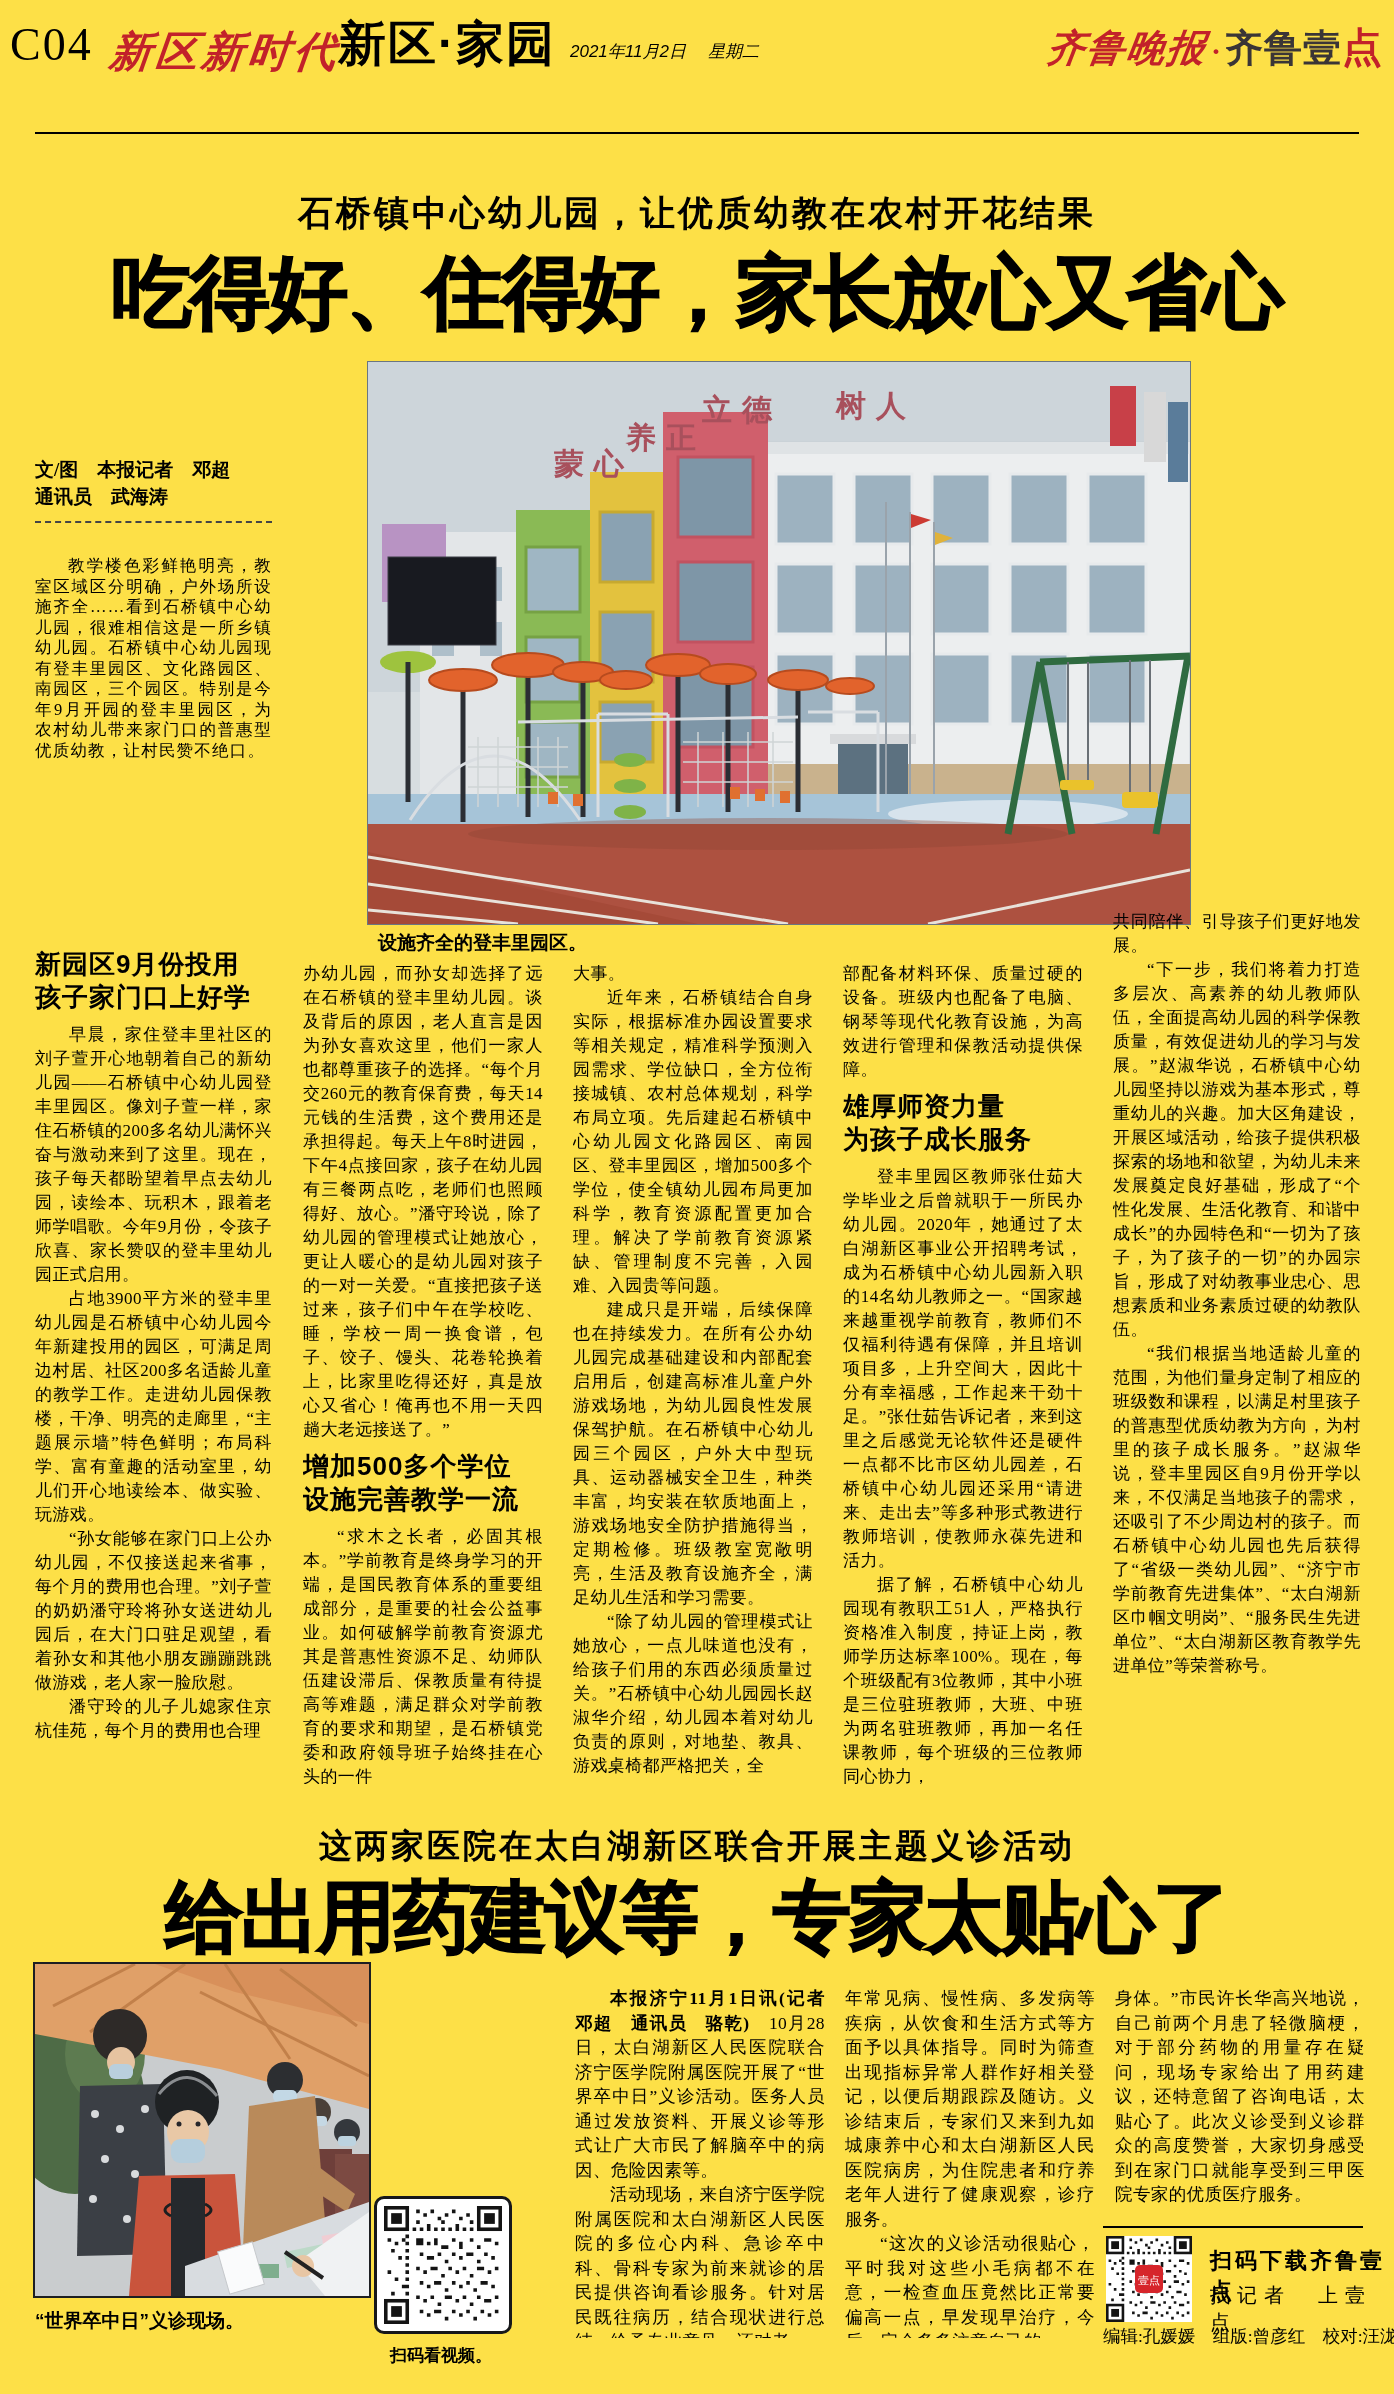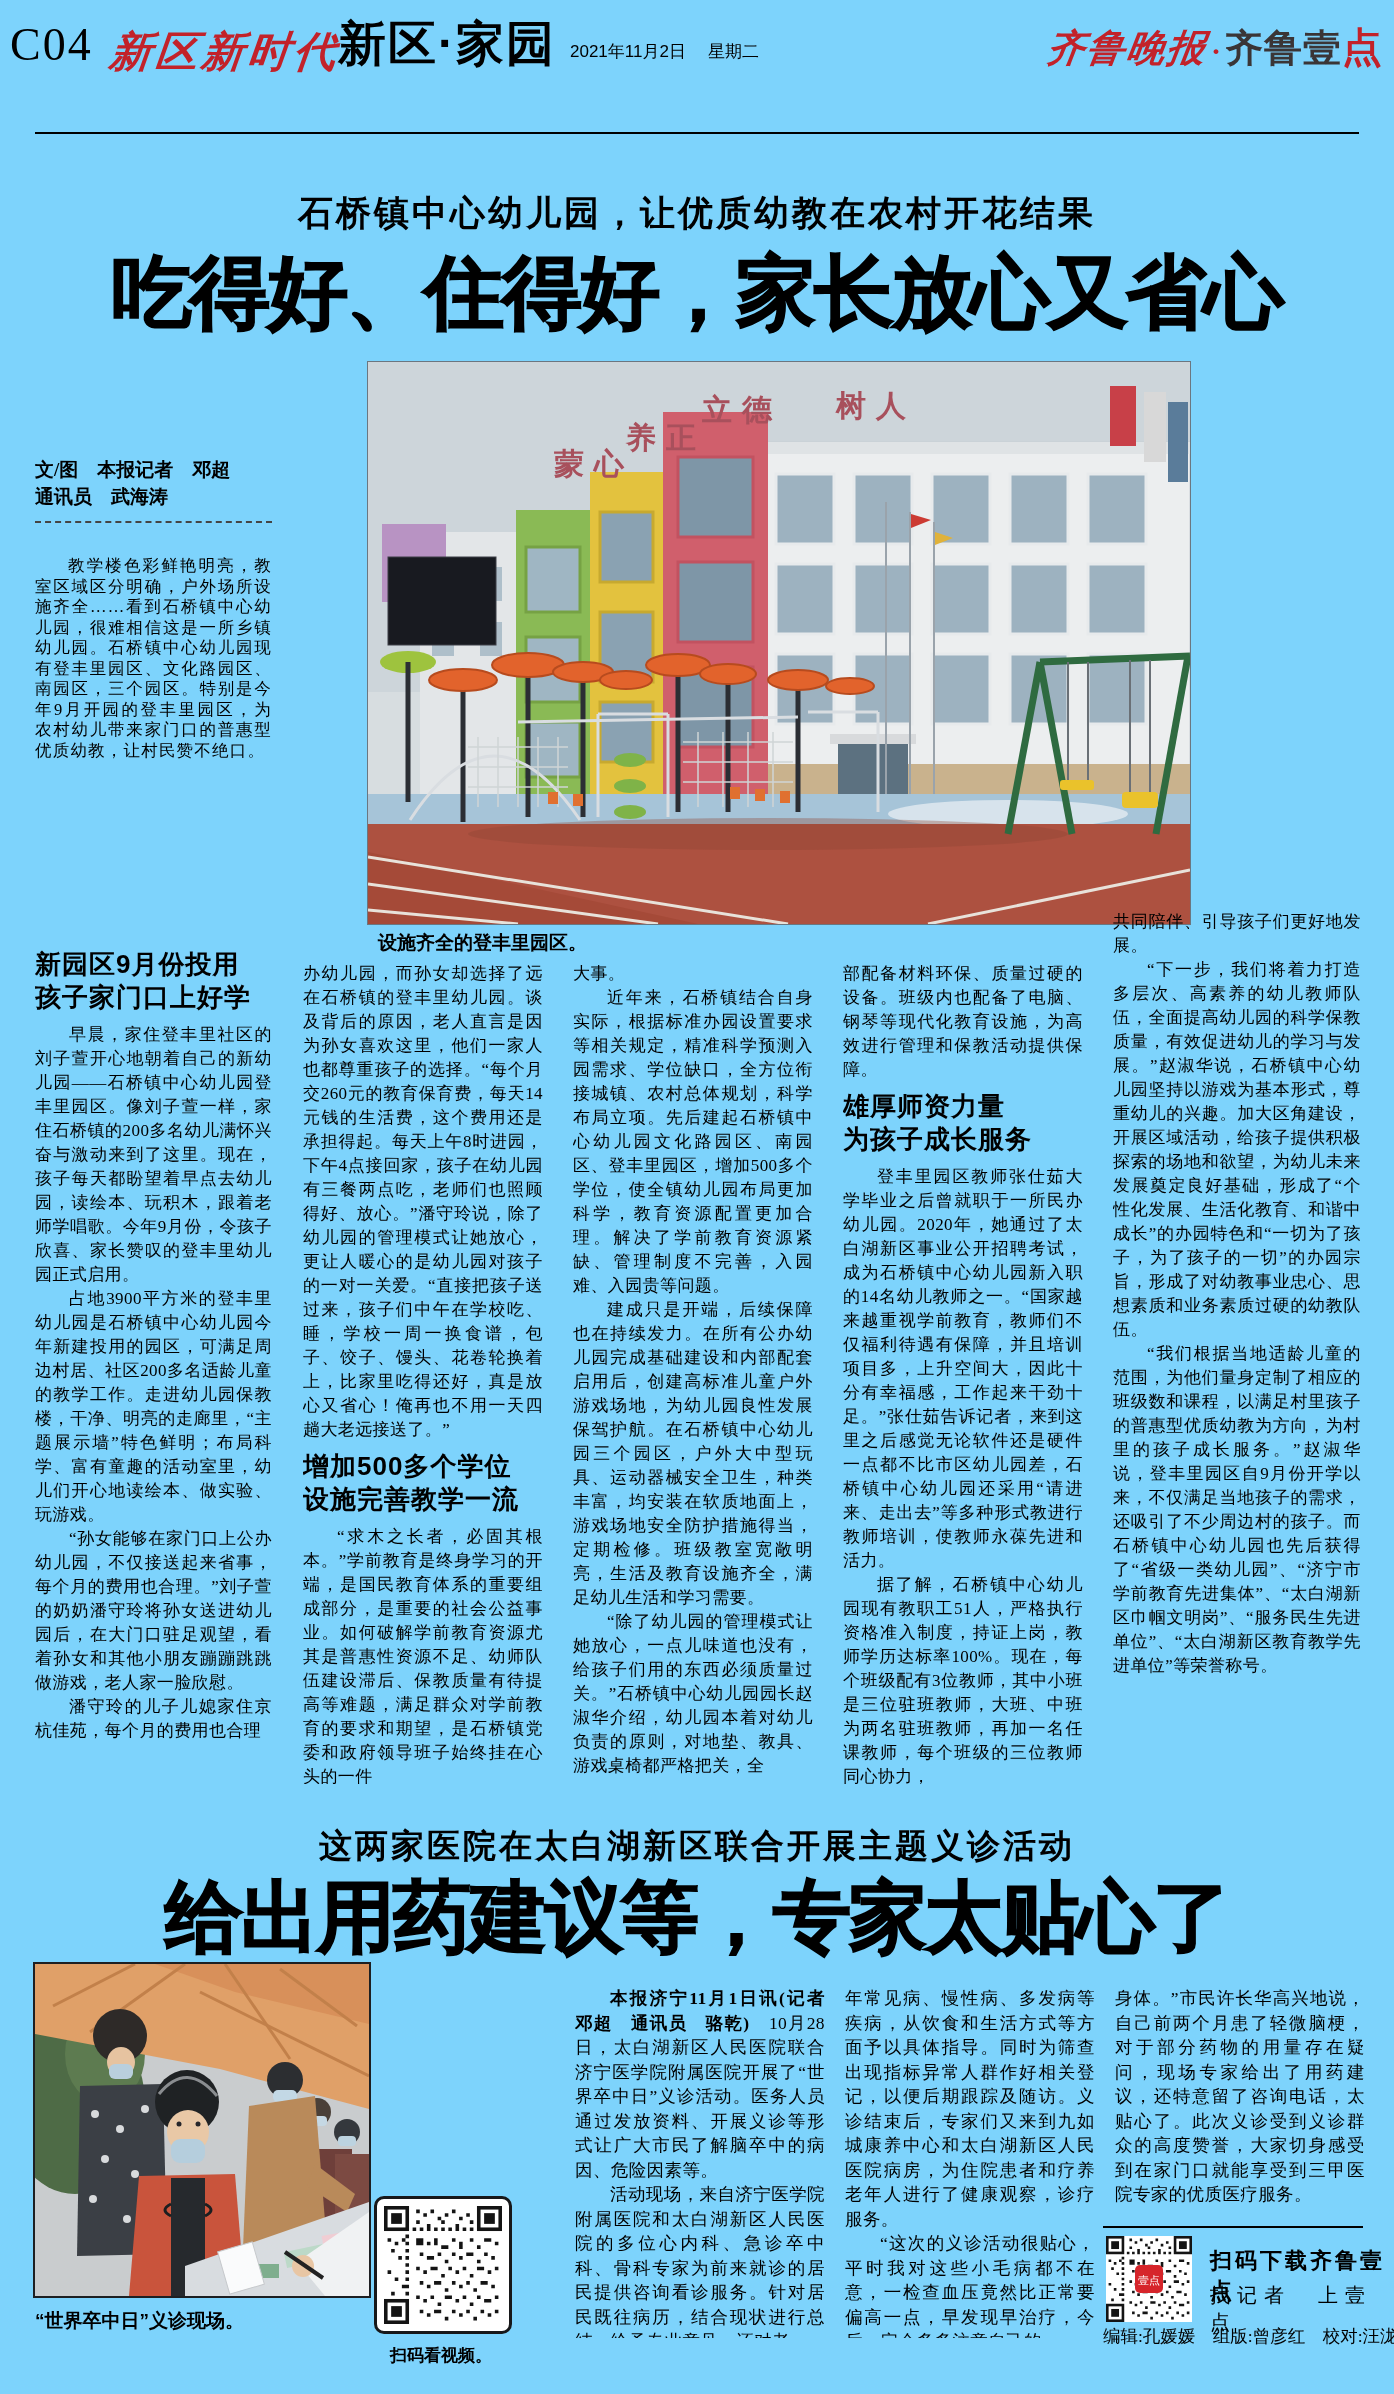--- a/index.html
+++ b/index.html
@@ -1,26 +1,26 @@
 <!DOCTYPE html>
 <html style="--brand_red: #c2222a; --ink: #000000;"><head>
 <meta charset="utf-8">
 <style>
   html,body{margin:0;padding:0;background:#fff;}
-  .page{position:relative;width:1394px;height:2394px;background:#7dd3fc;color:#000;
+  .page{position:relative;width:1394px;height:2394px;background:#fde047;color:#000;
         font-family:"Liberation Serif",serif;overflow:hidden;}
   .abs{position:absolute;}
 
   
   .edition{left:10px;top:18px;font-size:46px;letter-spacing:2px;font-family:"Liberation Serif",serif;}
   .masthead-script{left:110px;top:24px;font-size:42px;font-weight:bold;font-style:italic;
         color:var(--brand_red);transform:skewX(-6deg);letter-spacing:4px;font-family:"Liberation Serif",serif;}
   .section-title{left:338px;top:12px;font-size:48px;font-weight:bold;font-family:"Liberation Sans",sans-serif;letter-spacing:2px;}
   .dateline{left:570px;top:40px;font-size:17px;font-family:"Liberation Sans",sans-serif;}
-  .dateline span{margin-right:22px;}
+  .dateline span{margin-right:22px;font-style:italic;}
   .brand{right:12px;top:20px;display:flex;align-items:baseline;white-space:nowrap;}
   .brand .script{font-size:38px;font-weight:bold;font-style:italic;color:var(--brand_red);
         transform:skewX(-8deg);letter-spacing:2px;}
   .brand .dot{font-size:30px;color:var(--brand_red);margin:0 4px;font-weight:bold;}
   .brand .solid{font-size:38px;font-weight:bold;font-family:"Liberation Sans",sans-serif;color:#3a3536;letter-spacing:1px;}
   .brand .solid-red{font-size:40px;font-weight:bold;font-family:"Liberation Sans",sans-serif;color:var(--brand_red);}
   .top-rule{left:35px;top:132px;width:1324px;height:2px;background:#000;}
 
   
   .kicker{left:0;width:1394px;text-align:center;font-weight:bold;letter-spacing:3px;}

